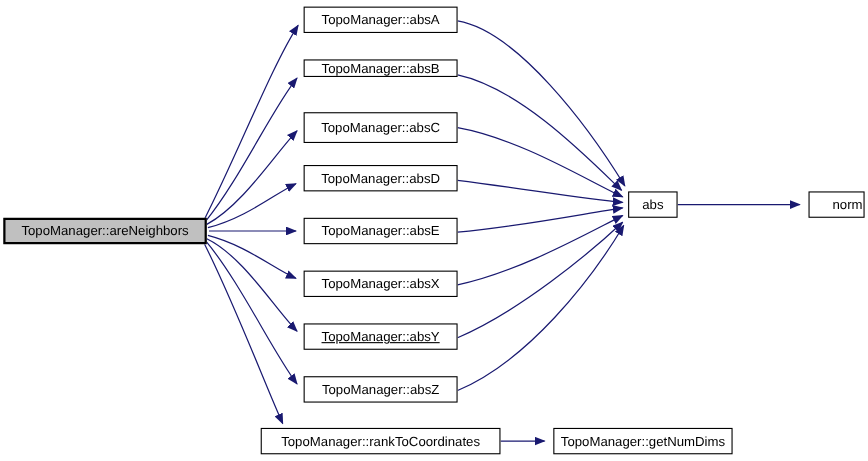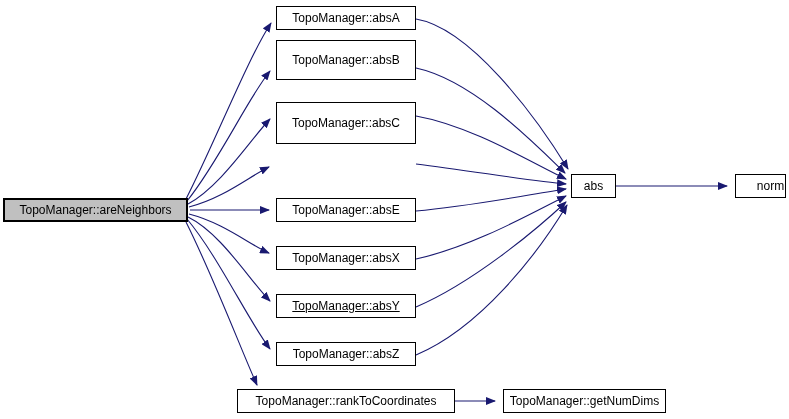--- a/index.html
+++ b/index.html
@@ -25,22 +25,22 @@
     cursor:pointer;
   }
   .node.highlight{
     background:var(--highlight_fill,#c0c0c0);
     border-width:2px;
     cursor:default;
   }
   
   #n-areNeighbors{left:3px;top:198px;width:185px;height:24px;}
   #n-absA{left:276px;top:6px;width:140px;height:24px;}
-  #n-absB{left:276px;top:40px;width:140px;height:40px;}
-  #n-absC{left:276px;top:102px;width:140px;height:42px;}
+  #n-absB{left:276px;top:54px;width:140px;height:16px;}
+  #n-absC{left:276px;top:102px;width:140px;height:28px;}
   #n-absD{left:276px;top:150px;width:140px;height:24px;}
   #n-absE{left:276px;top:198px;width:140px;height:24px;}
   #n-absX{left:276px;top:246px;width:140px;height:24px;}
   #n-absY{left:276px;top:294px;width:140px;height:24px;text-decoration:underline;}
   #n-absZ{left:276px;top:342px;width:140px;height:24px;}
   #n-rank{left:237px;top:389px;width:218px;height:24px;}
   #n-getNumDims{left:503px;top:389px;width:163px;height:24px;}
   #n-abs{left:571px;top:174px;width:45px;height:24px;}
   #n-norm{left:735px;top:174px;width:51px;height:24px;padding-left:20px;}
 </style>
@@ -77,20 +77,21 @@
 
     <path class="edge" d="M616,186 L727,186" marker-end="url(#arrow)"></path>
 
     <path class="edge" d="M455,401 L495,401" marker-end="url(#arrow)"></path>
   </svg>
 
   <div class="node highlight" id="n-areNeighbors">TopoManager::areNeighbors</div>
   <div class="node" id="n-absA">TopoManager::absA</div>
   <div class="node" id="n-absB">TopoManager::absB</div>
   <div class="node" id="n-absC">TopoManager::absC</div>
+  <div class="node" id="n-absD">TopoManager::absD</div>
   <div class="node" id="n-absX">TopoManager::absX</div>
   <div class="node" id="n-absE">TopoManager::absE</div>
   <div class="node" id="n-absY">TopoManager::absY</div>
   <div class="node" id="n-absZ">TopoManager::absZ</div>
   <div class="node" id="n-rank">TopoManager::rankToCoordinates</div>
   <div class="node" id="n-getNumDims">TopoManager::getNumDims</div>
   <div class="node" id="n-abs">abs</div>
   <div class="node" id="n-norm">norm</div>
 
 </div>

